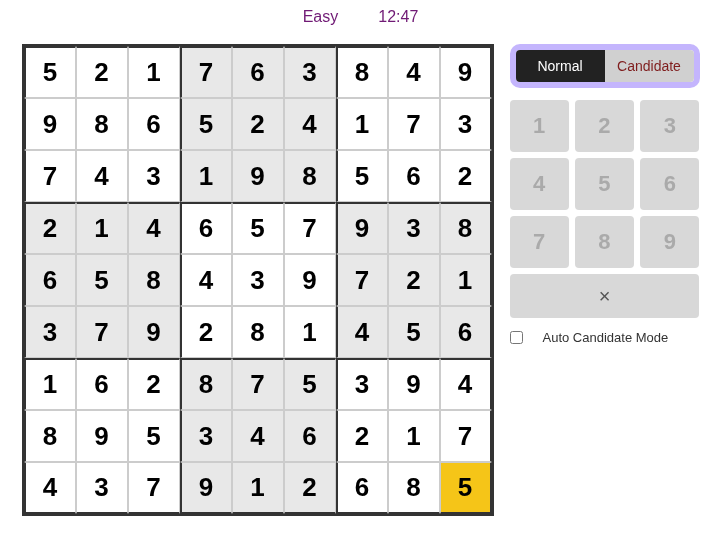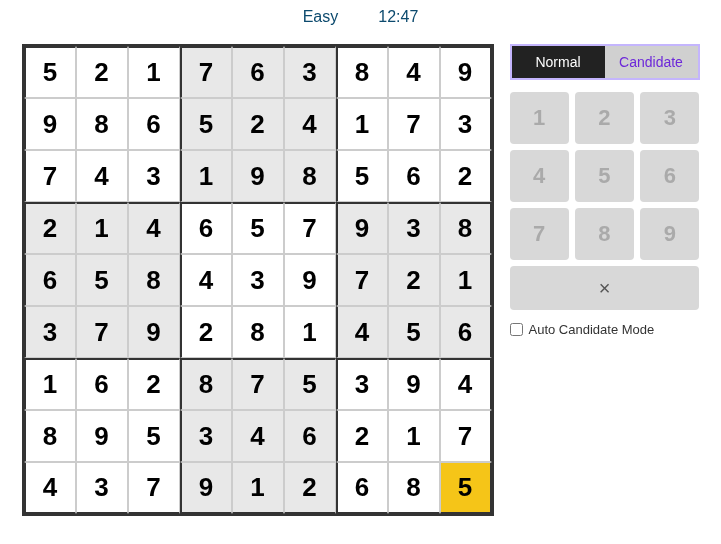--- a/index.html
+++ b/index.html
@@ -10,21 +10,21 @@
       flex-direction: column;
       align-items: center;
       width: 721px;
       min-height: 544px;
     }
     .header {
       display: flex;
       gap: 40px;
       padding: 8px 0;
       font-size: 16px;
-      color: #0c4a6e;
+      color: #701a75;
     }
     .main-area {
       display: flex;
       flex-direction: row;
       gap: 16px;
       padding: 10px;
     }
     .sudoku-grid {
       border: 2px solid #333;
       display: grid;
@@ -60,32 +60,32 @@
     .cell.highlighted { background: #f5c518; color: #000; }
 
     .side-panel {
       display: flex;
       flex-direction: column;
       gap: 8px;
       width: 190px;
     }
     .mode-toggle {
       display: flex;
-      border: 2px solid #c4b5fd;
-      border-radius: 0;
+      border: 6px solid #c4b5fd;
+      border-radius: 10px;
       overflow: hidden;
     }
     .mode-btn {
       flex: 1;
       padding: 8px 0;
       text-align: center;
       font-size: 14px;
       cursor: pointer;
       background: #d0d0d0;
-      color: #6d28d9;
+      color: #7f1d1d;
       border: none;
       outline: none;
     }
     .mode-btn.active {
       background: #222;
       color: #fff;
     }
     .numpad {
       display: grid;
       grid-template-columns: repeat(3, 1fr);
@@ -114,21 +114,21 @@
       font-size: 20px;
       background: #d8d8d8;
       color: #555;
       border-radius: 4px;
       cursor: pointer;
       border: none;
     }
     .auto-candidate {
       display: flex;
       align-items: center;
-      gap: 6px;
+      gap: 20px;
       font-size: 13px;
       color: #333;
       margin-top: 4px;
     }
     .auto-candidate input { cursor: pointer; }
   </style>
 </head>
 <body>
 
 <div class="header">

